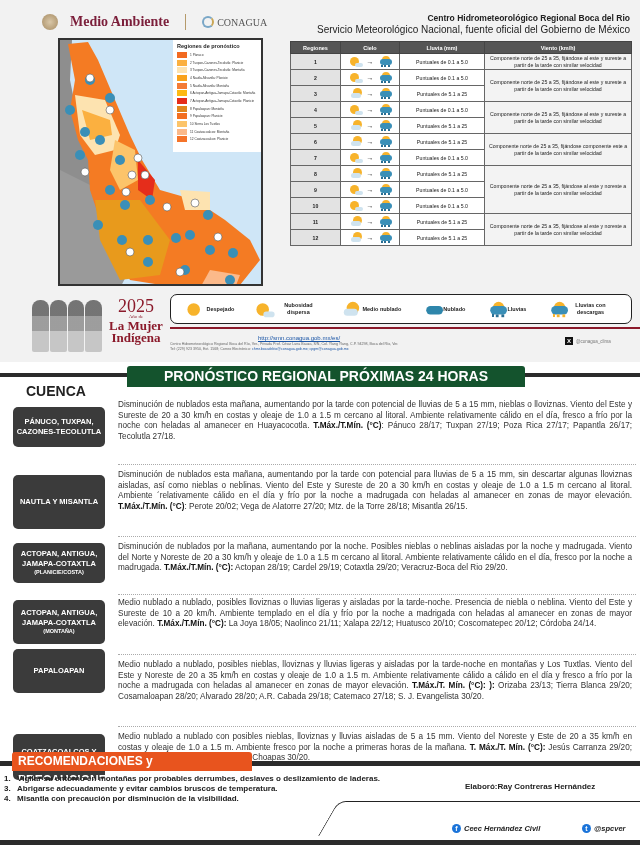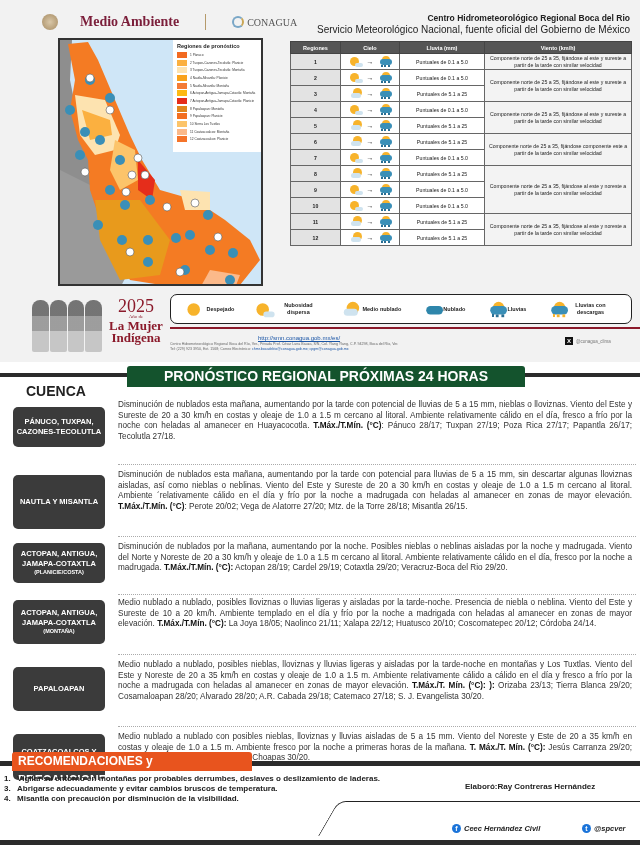--- a/index.html
+++ b/index.html
@@ -1,18 +1,18 @@
 <!DOCTYPE html>
 <html><head>
 <meta charset="utf-8">
 <style>
 *{box-sizing:border-box;margin:0;padding:0}
 body{width:640px;height:856px;background:#f1f1f1;font-family:"Liberation Sans",sans-serif;color:#222;position:relative;overflow:hidden}
 .top{position:absolute;left:0;top:0;width:640px;height:362px;background:#f2f2f2}
-.logo-row{position:absolute;left:42px;top:14px;display:flex;align-items:center;gap:22px}
+.logo-row{position:absolute;left:42px;top:14px;display:flex;align-items:center;gap:12px}
 .seal{width:16px;height:16px;border-radius:50%;background:radial-gradient(circle,#d9c7a8,#a68b62);}
 .ma{font-family:"Liberation Serif",serif;font-weight:bold;font-size:14px;color:#7b1e3a}
 .sep{width:1px;height:16px;background:#b59a6b;margin:0 4px}
 .cona{font-family:"Liberation Serif",serif;font-size:10px;color:#555;display:flex;align-items:center;gap:3px}
 .cona-mark{width:12px;height:12px;border-radius:50%;border:2px solid #7aa7c7;border-right-color:#c9a656}
 .map{position:absolute;left:58px;top:38px;width:205px;height:248px;border:2px solid #333;background:#cfe6f7;overflow:hidden}
 .map svg{position:absolute;left:0;top:0}
 .legend{position:absolute;left:113px;top:0;width:90px;height:112px;background:#fff;padding:3px 4px}
 .legend h4{font-size:5.5px;font-weight:bold;margin-bottom:2px}
 .leg-item{display:flex;align-items:center;gap:3px;height:7.7px}
@@ -516,21 +516,21 @@
       <div class="badge" style="top: 181px; height: 40px;">
         <span>ACTOPAN, ANTIGUA, JAMAPA-COTAXTLA</span>
         <small>(PLANICIE/COSTA)</small>
       </div>
       <div class="desc" style="top: 180px;"><span>Disminución de nublados por la mañana, aumentando por la noche. Posibles nieblas o neblinas aisladas por la noche y madrugada. Viento del Norte y Noreste de 20 a 30 km/h y oleaje de 1.0 a 1.5 m cercano al litoral. Ambiente relativamente cálido en el día, fresco por la noche a madrugada.</span> <b>T.Máx./T.Mín. (°C):</b><span> Actopan 28/19; Cardel 29/19; Cotaxtla 29/20; Veracruz-Boca del Rio 29/20.</span></div>
       <div class="badge" style="top: 238px; height: 44px;">
         <span>ACTOPAN, ANTIGUA, JAMAPA-COTAXTLA</span>
         <small>(MONTAÑA)</small>
       </div>
       <div class="desc" style="top: 236px;"><span>Medio nublado a nublado, posibles lloviznas o lluvias ligeras y aisladas por la tarde-noche. Presencia de niebla o neblina. Viento del Este y Sureste de 10 a 20 km/h. Ambiente templado en el día y frío por la noche a madrigada con heladas al amanecer en zonas de mayor elevación.</span> <b>T.Máx./T.Mín. (°C):</b><span> La Joya 18/05; Naolinco 21/11; Xalapa 22/12; Huatusco 20/10; Coscomatepec 20/12; Córdoba 24/14.</span></div>
-      <div class="badge" style="top: 305px; height: 44px;">
+      <div class="badge" style="top: 287px; height: 44px;">
         <span>PAPALOAPAN</span>
       </div>
       <div class="desc" style="top: 298px;"><span>Medio nublado a nublado, posibles nieblas, lloviznas y lluvias ligeras y aisladas por la tarde-noche en montañas y Los Tuxtlas. Viento del Este y Noreste de 20 a 35 km/h en costas y oleaje de 1.0 a 1.5 m. Ambiente relativamente cálido a cálido en el día y fresco a frío por la noche a madrugada con heladas al amanecer en zonas de mayor elevación.</span> <b>T.Máx./T. Mín. (°C): ):</b><span> Orizaba 23/13; Tierra Blanca 29/20; Cosamaloapan 28/20; Alvarado 28/20; A.R. Cabada 29/18; Catemaco 27/18; S. J. Evangelista 30/20.</span></div>
       <div class="badge" style="top: 372px; height: 46px;">
         <span>COATZACOALCOS Y TONALÁ</span>
       </div>
       <div class="desc" style="top: 370px;"><span>Medio nublado a nublado con posibles nieblas, lloviznas y lluvias aisladas de 5 a 15 mm. Viento del Noreste y Este de 20 a 35 km/h en costas y oleaje de 1.0 a 1.5 m. Ambiente fresco por la noche a primeras horas de la mañana.</span> <b>T. Máx./T. Mín. (°C):</b><span> Jesús Carranza 29/20; Coatzacoalcos-Minatitlán 29/20; Las Choapas 30/20.</span></div>
       <div class="dots" style="top: 102px;"></div>
       <div class="dots" style="top: 174px;"></div>
       <div class="dots" style="top: 232px;"></div>

